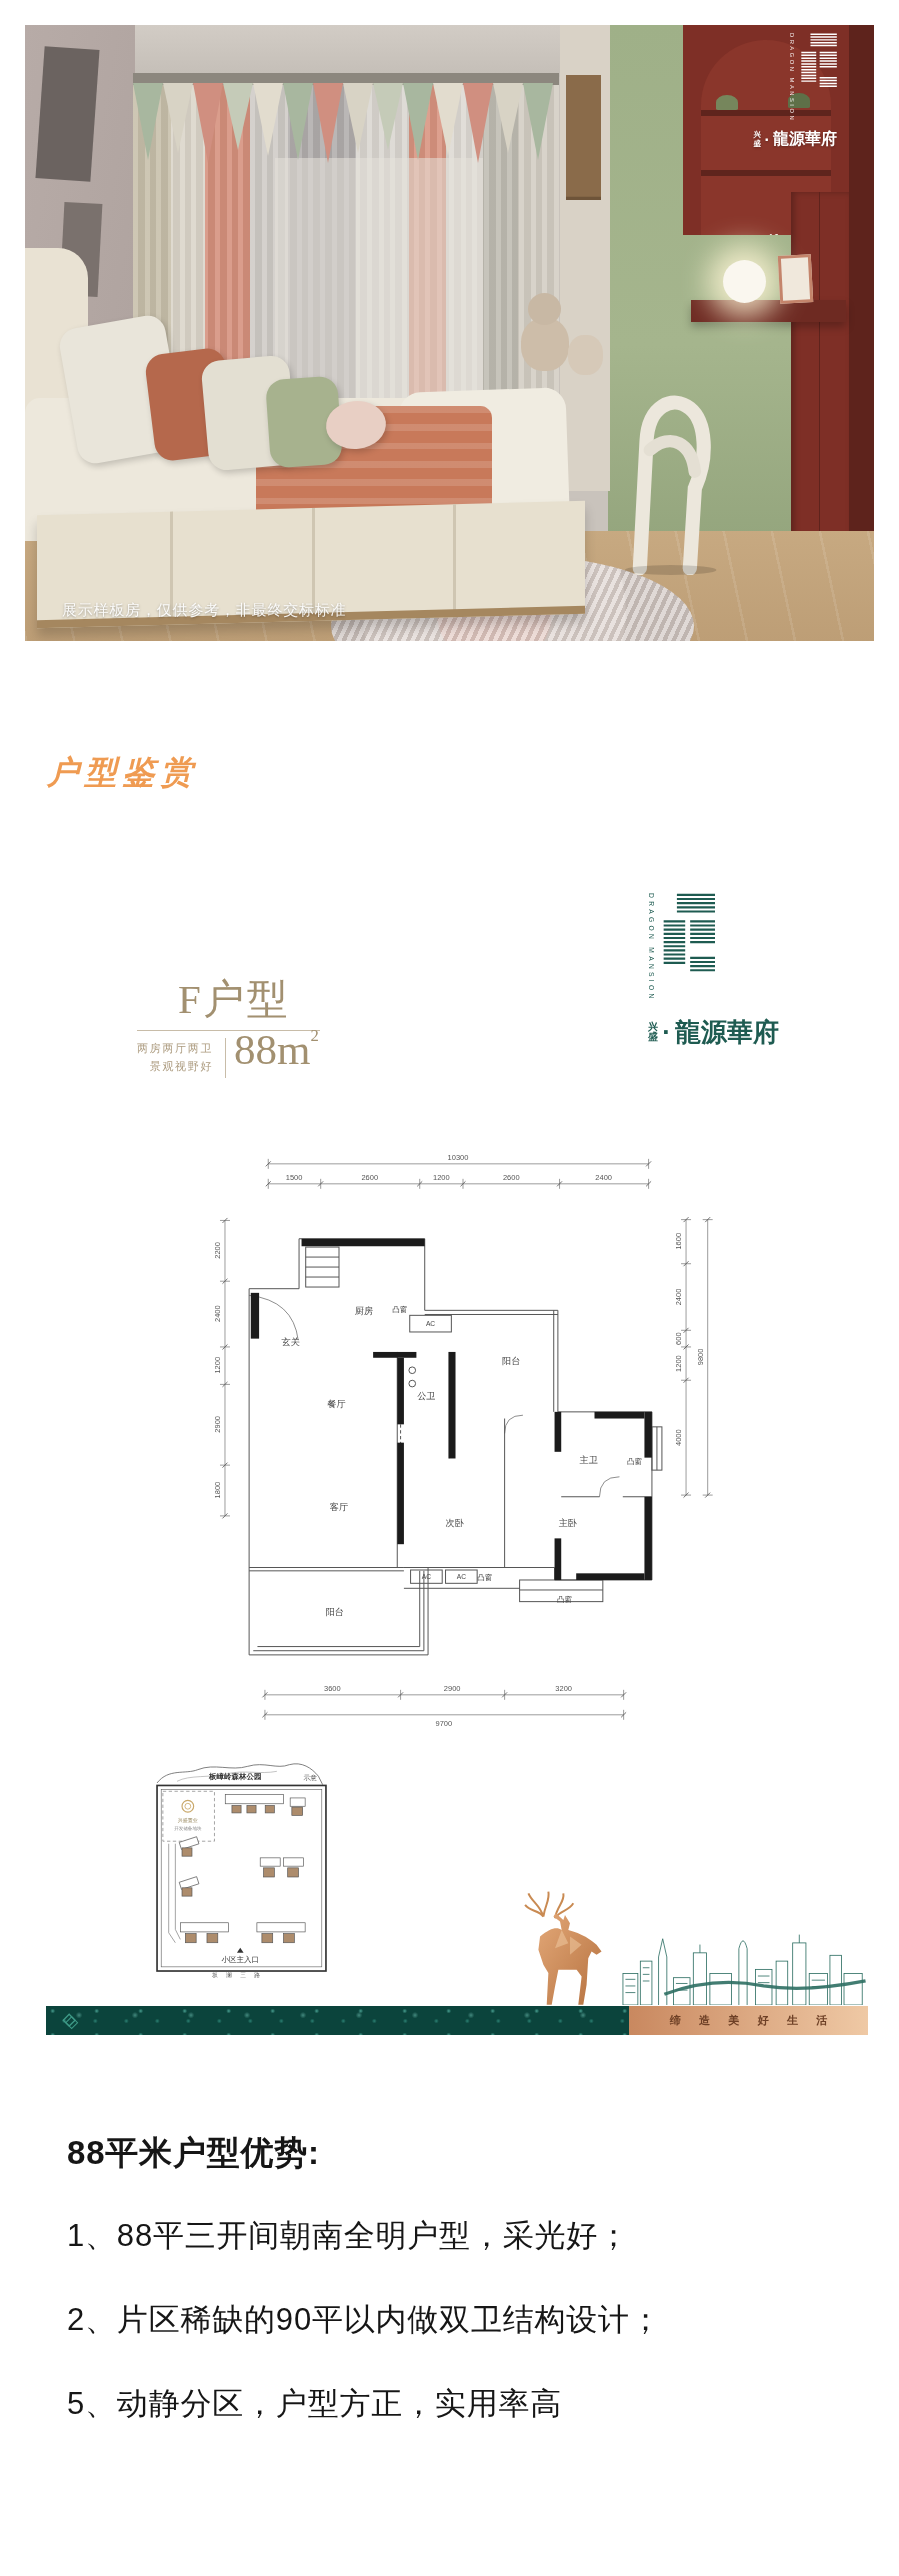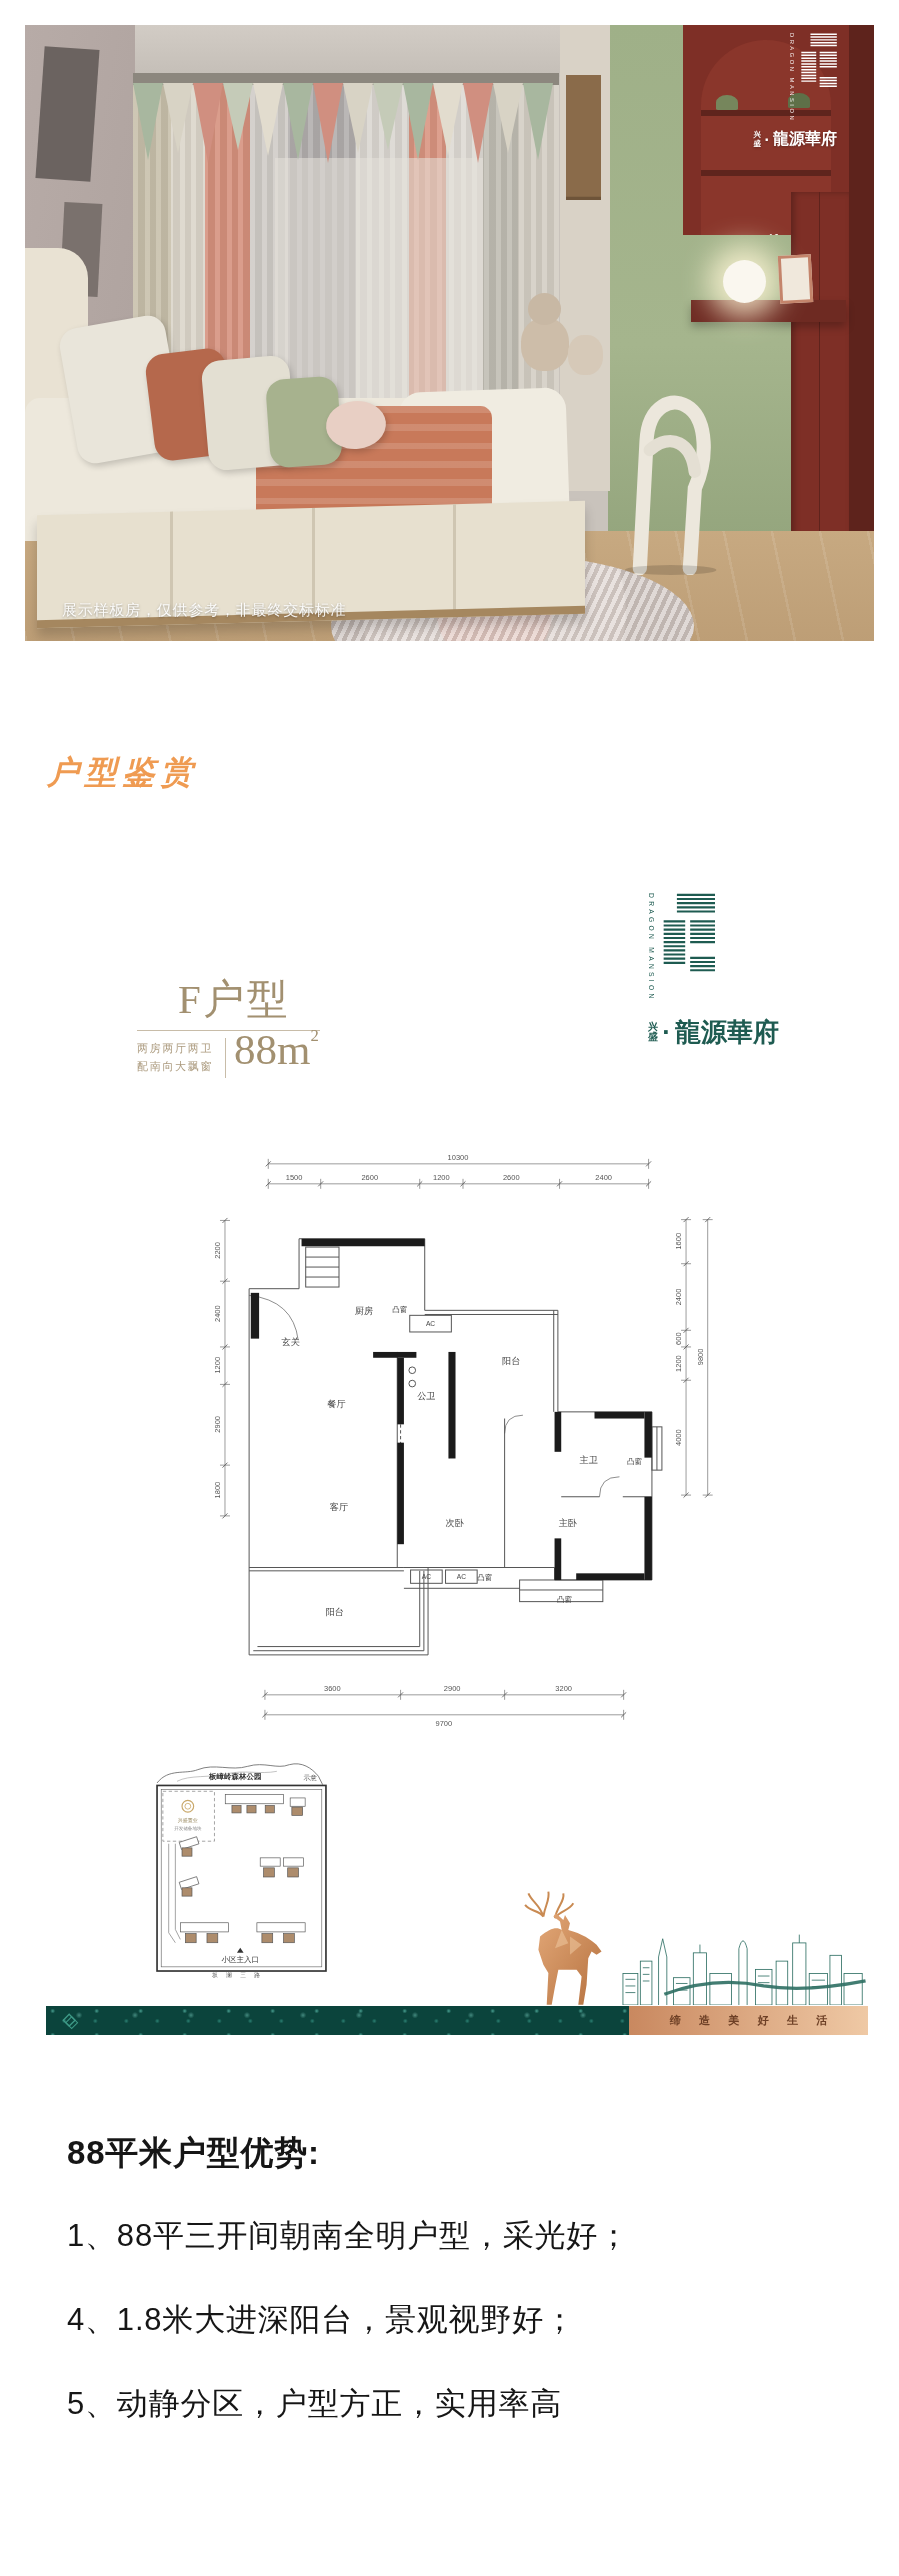--- a/index.html
+++ b/index.html
@@ -221,21 +221,21 @@
 
     <div class="abs ph-disc">展示样板房，仅供参考，非最终交标标准</div>
   </div>
 
   <div class="abs sec-title">户型鉴赏</div>
 
   <div class="abs unit-name">F户型</div>
   <div class="abs unit-hr"></div>
   <div class="abs unit-specs">
     <div>两房两厅两卫</div>
-    <div>配南向大飘窗</div>
+    <div>景观视野好</div>
   </div>
   <div class="abs unit-vr"></div>
   <div class="abs unit-area"><span>88</span><span>m</span><sup>2</sup></div>
 
   <div class="abs brand">
     <div class="brand-top">
       <span class="brand-en"><span>DRAGON</span>&nbsp;<span>MANSION</span></span>
       <svg width="53" height="80" viewBox="0 0 64 96">
         <g stroke="#1E5B51" stroke-width="2.6">
           <path d="M18,2h46M18,7h46M18,12h46M18,17h46M18,22h46"></path>
@@ -457,18 +457,18 @@
     <rect x="6" y="6" width="10" height="10" fill="none" stroke="#3E9A87" stroke-width="1.6" transform="rotate(45 11 11)"></rect>
     <rect x="9" y="9" width="10" height="10" fill="none" stroke="#3E9A87" stroke-width="1.2" transform="rotate(45 14 14)"></rect>
   </svg>
   <div class="abs bn-copper">
     <span class="bn-slogan">缔造美好生活</span>
   </div>
 
   <div class="abs adv">
     <div class="adv-title">88平米户型优势:</div>
     <div class="adv-item">1、88平三开间朝南全明户型，采光好；</div>
-    <div class="adv-item">4、1.8米大进深阳台，景观视野好；</div>
+    <div class="adv-item">2、片区稀缺的90平以内做双卫结构设计；</div>
     <div class="adv-item">5、动静分区，户型方正，实用率高</div>
   </div>
 
 </div>
 
 
 </body></html>

